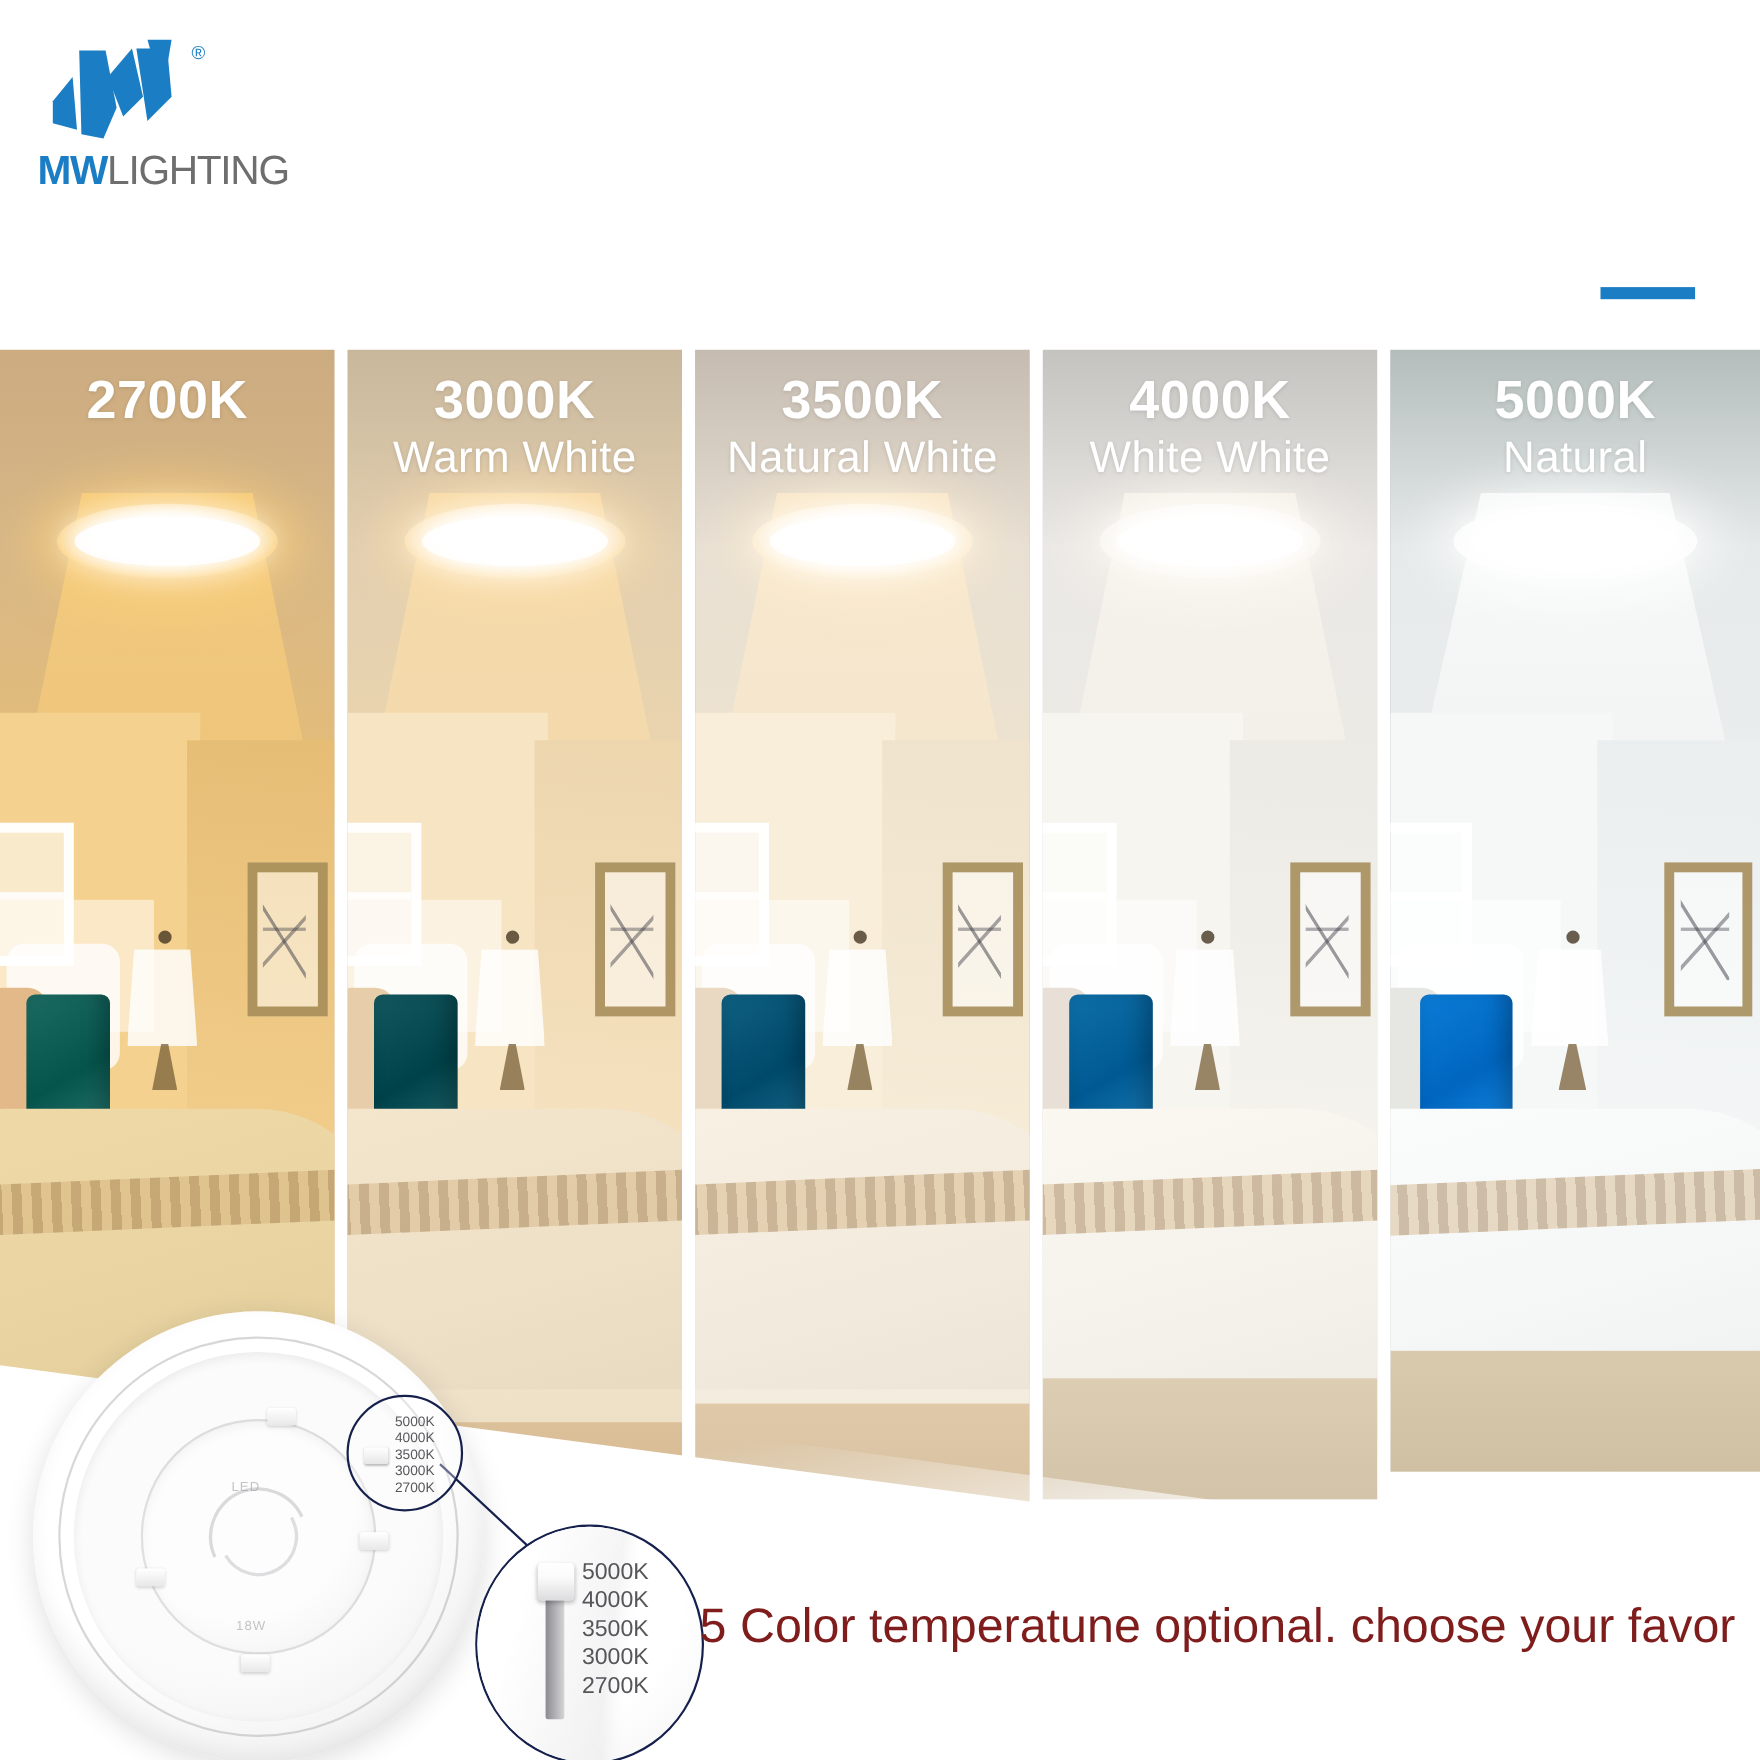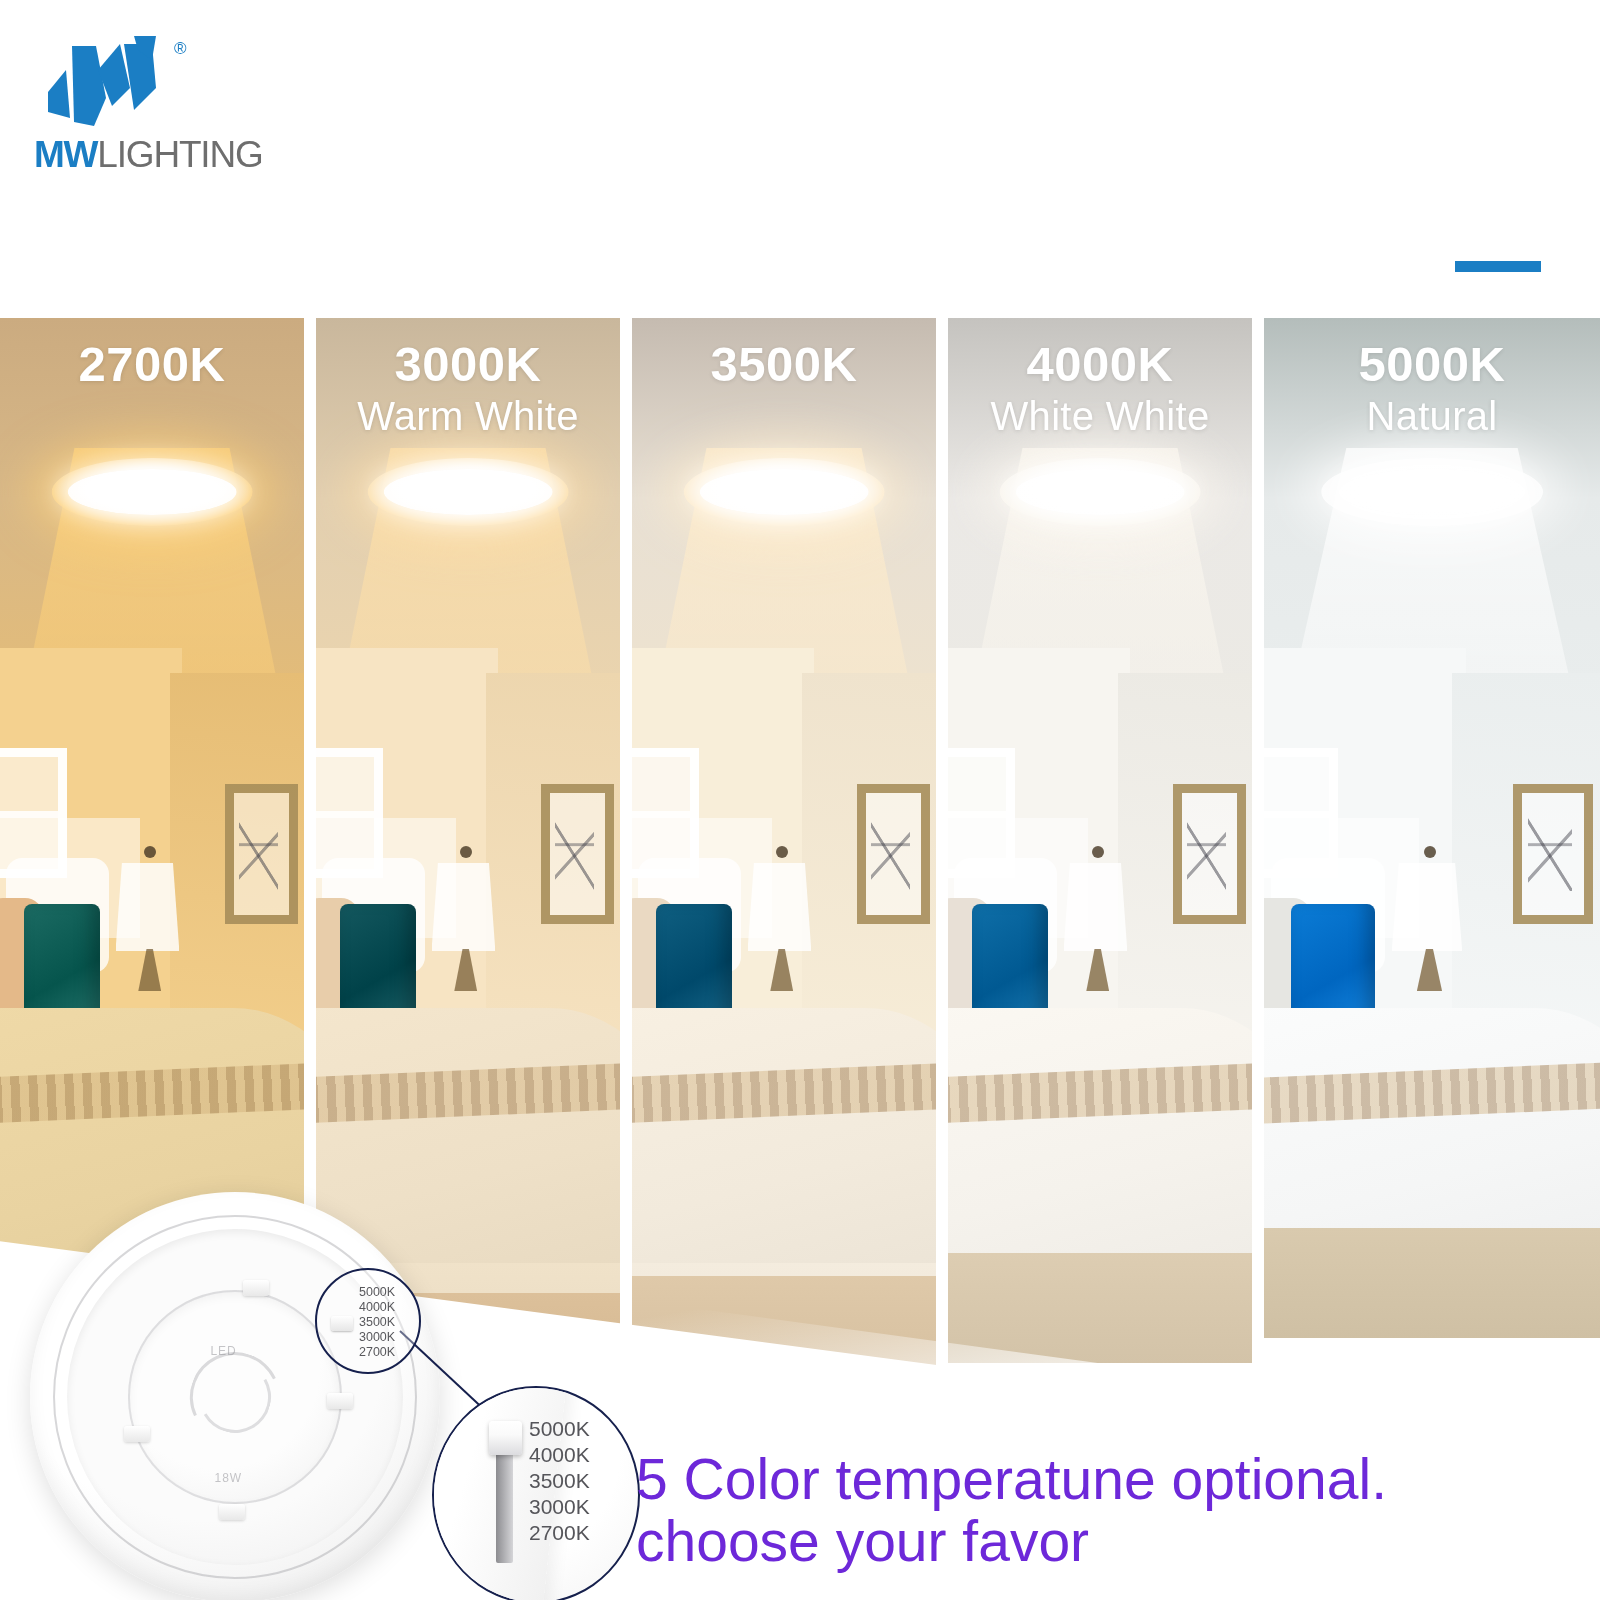--- a/index.html
+++ b/index.html
@@ -301,22 +301,22 @@
   .leader {
     position:absolute; background:#16204d; height:2px;
     transform-origin:left center; z-index:33;
   }
 
   
   #caption {
     position:absolute; left:636px; top:1448px; width:950px;
     z-index:35;
     font-family:"Liberation Sans Narrow","Liberation Sans", sans-serif;
-    font-size:57px; line-height:62px;
-    color:#6d28d9;
+    font-size:44px; line-height:62px;
+    color:#7f1d1d;
     letter-spacing:0px;
   }
 </style>
 </head>
 <body>
 
 <div id="header">
 
   <div id="logo-block">
     <svg id="logo-mark" viewBox="0 0 150 98">
@@ -453,20 +453,21 @@
       <div class="pillow-accent" style="background:linear-gradient(150deg, #0f5f81 0%, rgb(0,73,107) 58%, rgb(27,107,141) 100%);
                box-shadow:inset -8px -8px 18px rgba(0,0,0,.25);"></div>
 
       <div class="bed" style="background:linear-gradient(165deg, #f8f0e2 0%, rgb(242,234,220) 55%, rgb(234,226,212) 100%);"></div>
       <div class="runner"></div>
       <div class="bedskirt" style="background:linear-gradient(180deg, rgb(244,236,222) 0%, rgb(236,228,214) 100%);"></div>
       <div class="floor" style="background:linear-gradient(180deg, #dfc9a9 0%, rgb(213,191,159) 100%);"></div>
 
       <div class="panel-label">
         <div class="kelvin">3500K</div>
+        <div class="cname">Natural White</div>
       </div>
     </div>
     </div>
     <div class="panel" style="left: 948px; width: 304px; height: 1045px; background: rgb(197, 195, 191);">
       <div class="panel-inner">
       <div class="ceiling" style="background:linear-gradient(180deg, #c5c3bf 0%, #ebe9e6 42%, #eceae4 100%);"></div>
 
       <div class="cone" style="background:linear-gradient(180deg, #fbf7ef 0%, rgba(251,247,239,0.55) 45%, rgba(251,247,239,0) 100%);"></div>
 
       <div class="fixture">

